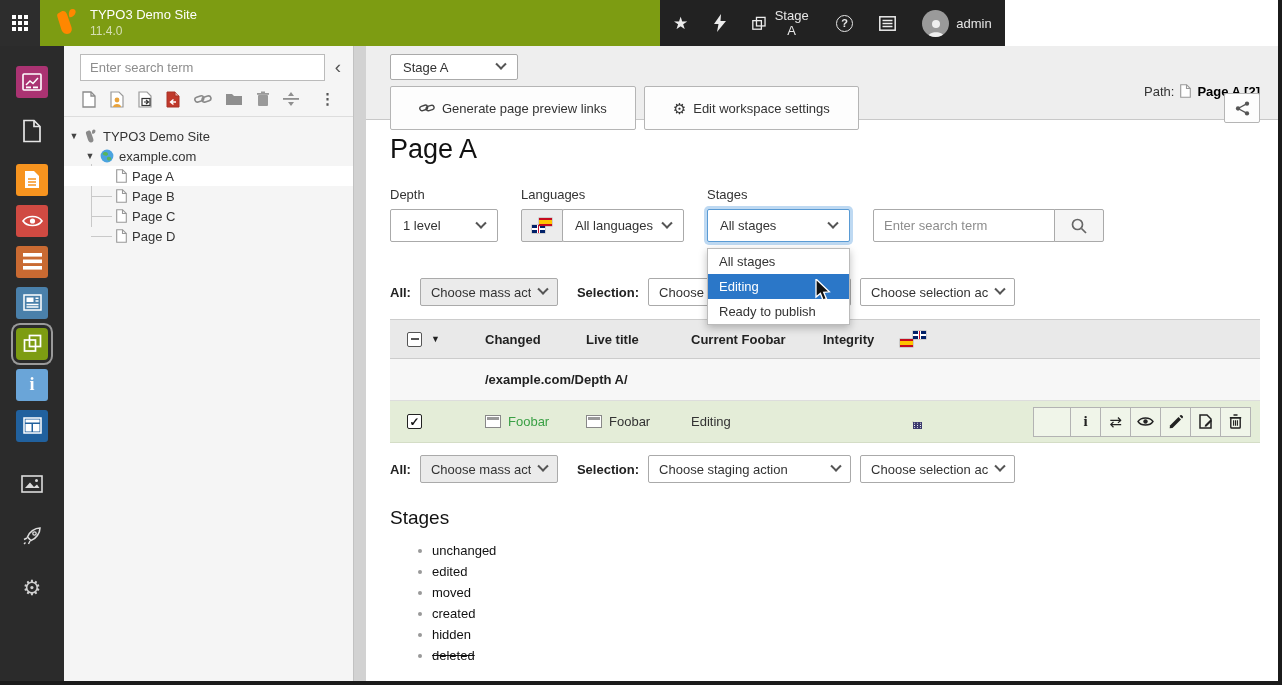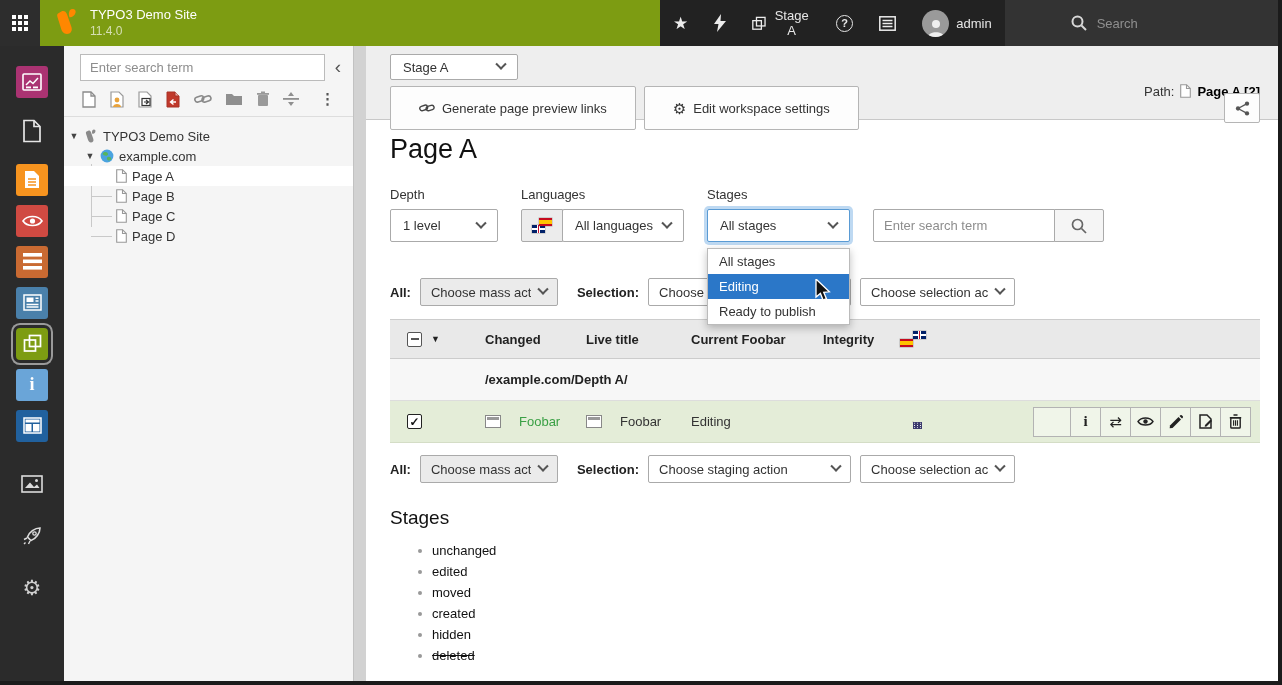--- a/index.html
+++ b/index.html
@@ -112,21 +112,21 @@
   .thead { height:40px; background:#e9e9e9; border-top:1px solid #ccc; border-bottom:1px solid #ccc; display:flex; align-items:center; font-weight:bold; color:#222; }
   .col-sel { width:95px; display:flex; align-items:center; gap:9px; padding-left:17px; }
   .col-changed { width:101px; } .col-live { width:105px; } .col-stage { width:132px; }
   .col-integrity { width:90px; } .col-lang { width:60px; }
   .tcaret { font-size:9px; color:#222; cursor:pointer; }
   .cb { width:15px; height:15px; border:1.5px solid #555; background:#fff; border-radius:2px; display:flex; align-items:center; justify-content:center; cursor:pointer; flex-shrink:0; }
   .cb.ind i { width:8px; height:2px; background:#555; display:block; }
   .cb.checked { border-color:#222; font-size:12px; font-weight:bold; color:#111; }
   .tgroup { height:42px; background:#f7f7f7; border-bottom:1px solid #ddd; display:flex; align-items:center; font-weight:bold; color:#222; padding-left:95px; }
   .trow { height:42px; background:#e4edd8; border-bottom:1px solid #d4ddc6; display:flex; align-items:center; }
-  .cellflex { display:flex; align-items:center; gap:18px; }
+  .cellflex { display:flex; align-items:center; gap:7px; }
   .created-link { color:#3aa045; text-decoration:none; cursor:pointer; }
   .ce-icon { width:16px; height:13px; border:1px solid #888; background:#fff; position:relative; flex-shrink:0; }
   .ce-icon::after { content:""; position:absolute; top:1px; left:1px; right:1px; height:3px; background:#999; }
   .rowactions { margin-left:auto; margin-right:9px; display:flex; height:30px; }
   .act { width:30px; height:30px; border:1px solid #b3b3b3; border-left:none; background:rgba(255,255,255,.45); display:flex; align-items:center; justify-content:center; cursor:pointer; color:#222; font-family:inherit; }
   .act.first { border-left:1px solid #b3b3b3; width:38px; cursor:default; }
   .act .serif-i { font-family:"Liberation Serif", serif; font-weight:bold; font-size:15px; }
   .act .swap-glyph { font-size:15px; font-family:"DejaVu Sans", sans-serif; }
 
   .legend { margin-top:24px; }
@@ -208,27 +208,20 @@
       </button>
       <button class="tbtn">
         <span class="avatar">
           <svg width="20" height="20" viewBox="0 0 20 20">
               <circle cx="10" cy="7" r="4" fill="#efefef"></circle>
               <path d="M2 20 C2 13.5 18 13.5 18 20 Z" fill="#efefef"></path>
             </svg>
         </span>
         <span>admin</span>
       </button>
-    </div>
-    <div class="topbar-search">
-      <svg width="16" height="16" viewBox="0 0 16 16">
-          <circle cx="6.5" cy="6.5" r="5" fill="none" stroke="#d8d8d8" stroke-width="2"></circle>
-          <path d="M10.5 10.5 L15 15" stroke="#d8d8d8" stroke-width="2"></path>
-        </svg>
-      <span class="ph">Search</span>
     </div>
   </header>
 
   <div class="bodyrow">
 
     <nav class="modulebar">
       <button class="mslot">
           <span class="tile t-dashboard">
         <svg width="20" height="18" viewBox="0 0 20 18">
               <rect x="1" y="1" width="18" height="16" rx="1" fill="none" stroke="#fff" stroke-width="1.6"></rect>

